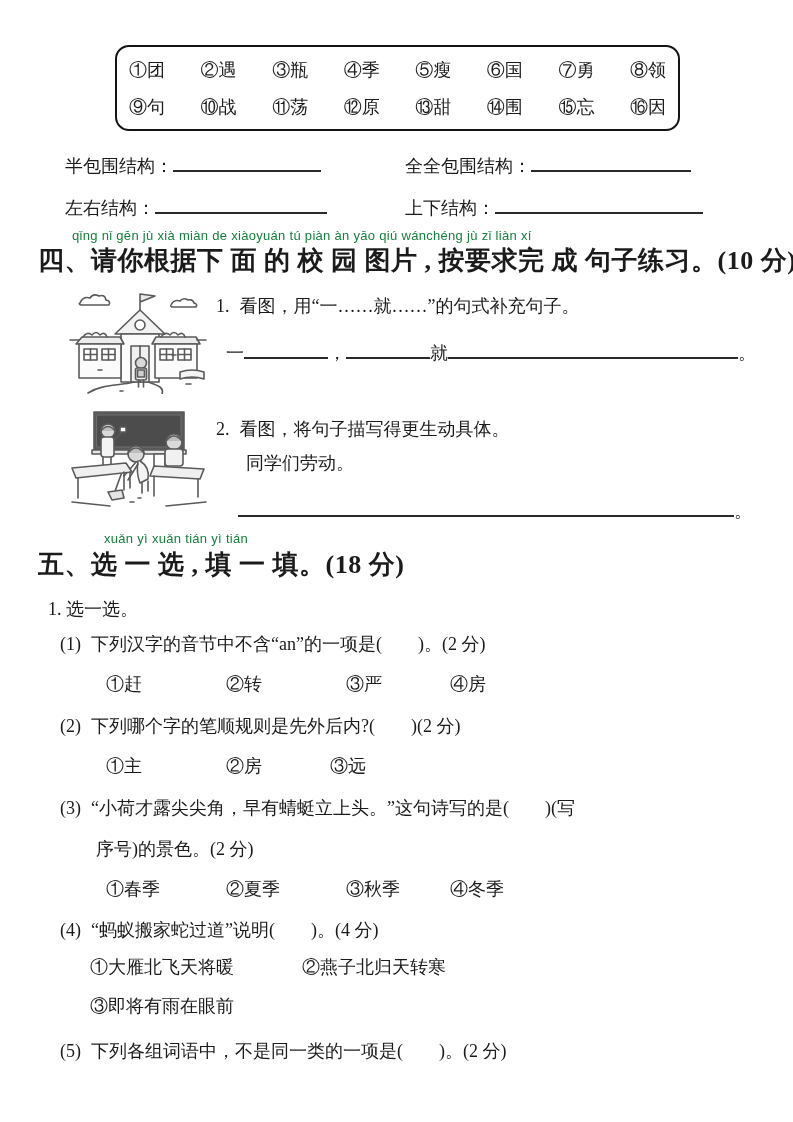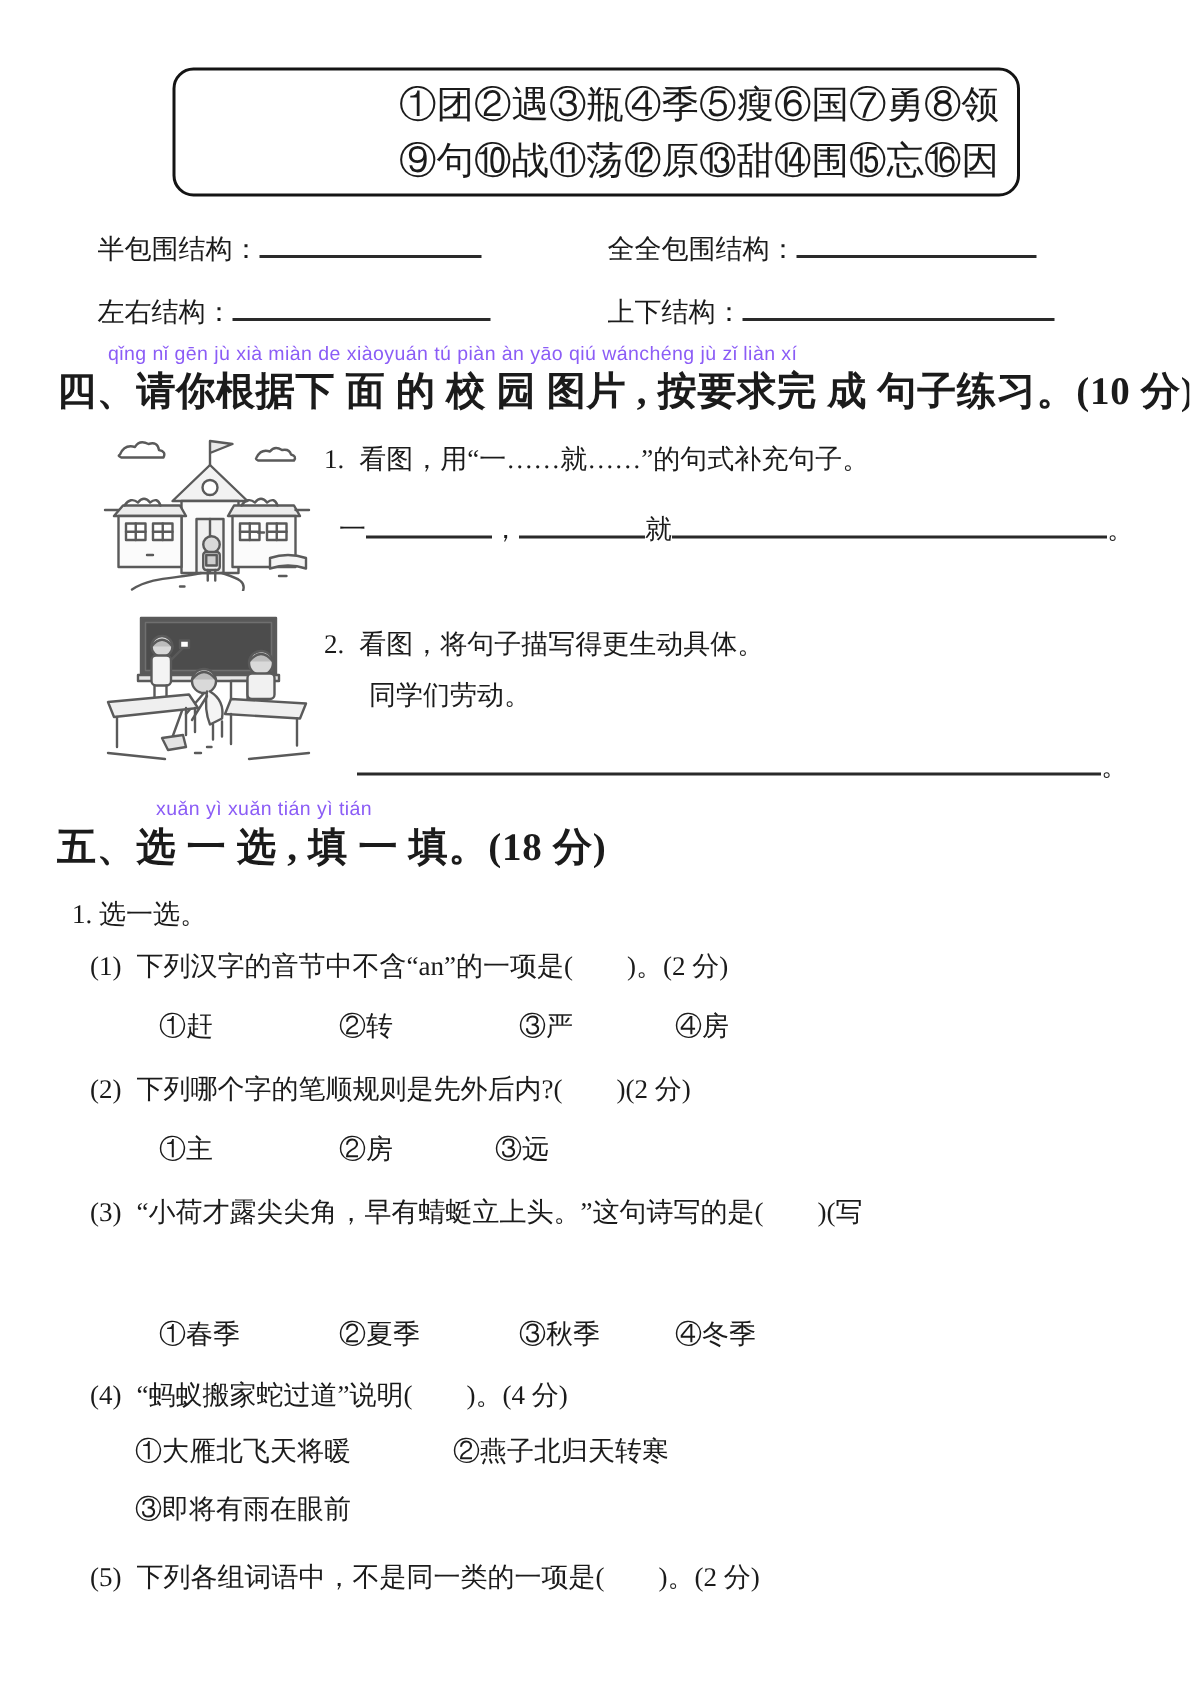--- a/index.html
+++ b/index.html
@@ -7,28 +7,27 @@
     position:relative;
     width:793px;height:1122px;
     background:#ffffff;
     font-family:"Liberation Serif","DejaVu Serif",serif;
     color:#1b1b1b;
     overflow:hidden;
   }
   .abs{position:absolute;white-space:nowrap;}
   .body-text{font-size:18px;line-height:1.25;}
   .heading{font-size:26px;font-weight:bold;letter-spacing:0.5px;}
-  .pinyin{font-family:"Liberation Sans","DejaVu Sans",sans-serif;font-size:13px;color:#8b5cf6;letter-spacing:0.3px;}
+  .pinyin{font-family:"Liberation Sans","DejaVu Sans",sans-serif;font-size:13px;color:#15803d;letter-spacing:0.3px;}
   .char-box{
     position:absolute;left:115px;top:45px;width:565px;height:86px;
     border:2.5px solid #141414;border-radius:14px;
     display:flex;flex-direction:column;justify-content:space-around;
     padding:4px 12px;box-sizing:border-box;
-    font-size:25px;
-    align-items:flex-end;
+    font-size:18px;
   }
   .char-row{display:flex;justify-content:space-between;}
   .blank{display:inline-block;border-bottom:2px solid #2a2a2a;height:1.05em;vertical-align:baseline;}
   .qnum{display:inline-block;}
   .qtext{margin-left:10px;}
   .opt{display:inline-block;width:104px;margin-left:16px;}
   .opt-last{display:inline-block;}
   .opt-wide{display:inline-block;width:212px;}
   svg .ln{fill:none;stroke:#5a5a5a;stroke-width:1.6;stroke-linejoin:round;stroke-linecap:round;}
 </style>
@@ -178,20 +177,21 @@
   <div class="abs body-text" style="left:60px;top:715px;">
     <span class="qnum">(2)</span><span class="qtext">下列哪个字的笔顺规则是先外后内?(　　)(2 分)</span>
   </div>
   <div class="abs body-text" style="left:90px;top:755px;">
     <span class="opt">①主</span><span class="opt">②房</span><span class="opt-last">③远</span>
   </div>
 
   <div class="abs body-text" style="left:60px;top:797px;">
     <span class="qnum">(3)</span><span class="qtext">“小荷才露尖尖角，早有蜻蜓立上头。”这句诗写的是(　　)(写</span>
   </div>
+  <div class="abs body-text" style="left:96px;top:838px;">序号)的景色。(2 分)</div>
   <div class="abs body-text" style="left:90px;top:878px;">
     <span class="opt">①春季</span><span class="opt">②夏季</span><span class="opt">③秋季</span><span class="opt-last">④冬季</span>
   </div>
 
   <div class="abs body-text" style="left:60px;top:919px;">
     <span class="qnum">(4)</span><span class="qtext">“蚂蚁搬家蛇过道”说明(　　)。(4 分)</span>
   </div>
   <div class="abs body-text" style="left:90px;top:956px;">
     <span class="opt-wide">①大雁北飞天将暖</span><span class="opt-last">②燕子北归天转寒</span>
   </div>

